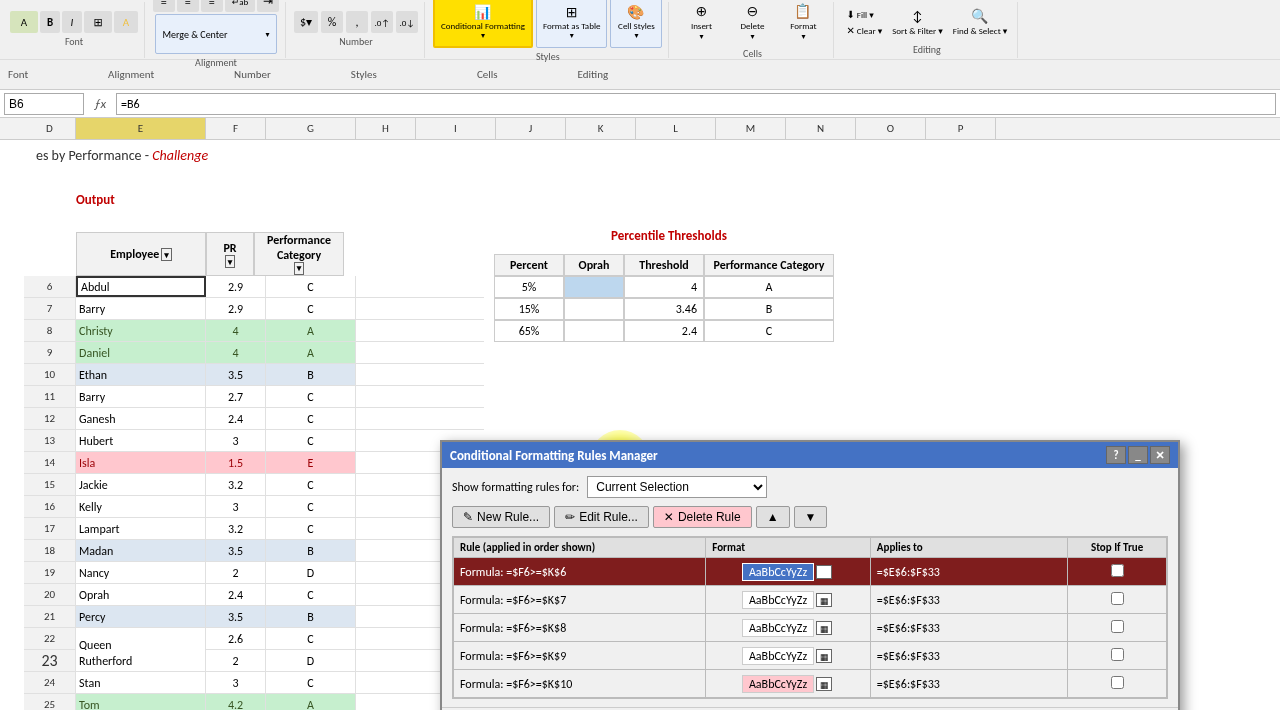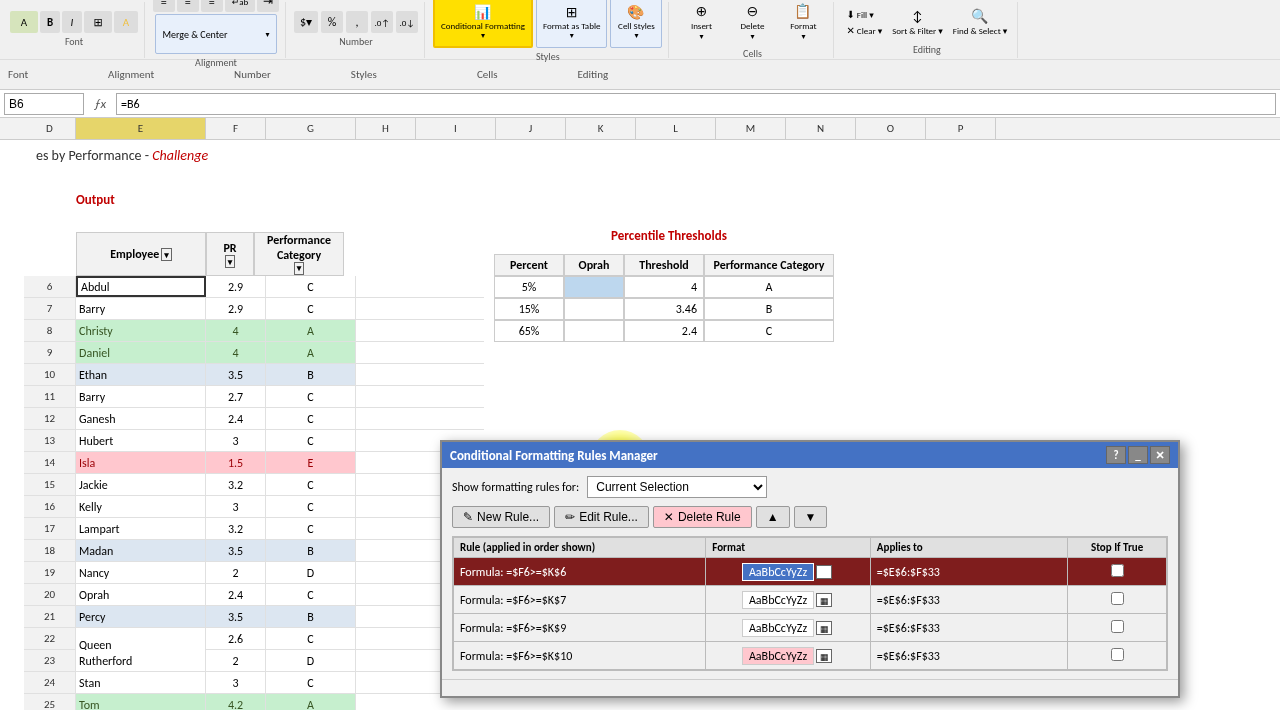--- a/index.html
+++ b/index.html
@@ -353,21 +353,21 @@
             <div style="width: 60px; border-right: 1px solid rgb(224, 224, 224); display: flex; align-items: center; justify-content: center; font-size: 12px; background: rgb(220, 230, 241);">3.5</div>
             <div style="width: 90px; border-right: 1px solid rgb(224, 224, 224); display: flex; align-items: center; justify-content: center; font-size: 12px; background: rgb(220, 230, 241);">B</div>
           </div>
           <div style="display: flex; height: 22px; border-bottom: 1px solid rgb(224, 224, 224);">
             <div style="width: 52px; border-right: 1px solid rgb(224, 224, 224); display: flex; align-items: center; justify-content: center; font-size: 11px; color: rgb(51, 51, 51); background: rgb(242, 242, 242);">22</div>
             <div style="width: 130px; border-right: 1px solid rgb(224, 224, 224); display: flex; align-items: center; padding: 17px 3px; font-size: 12px; background: rgb(255, 255, 255); overflow: hidden;">Queen</div>
             <div style="width: 60px; border-right: 1px solid rgb(224, 224, 224); display: flex; align-items: center; justify-content: center; font-size: 12px; background: rgb(255, 255, 255);">2.6</div>
             <div style="width: 90px; border-right: 1px solid rgb(224, 224, 224); display: flex; align-items: center; justify-content: center; font-size: 12px; background: rgb(255, 255, 255);">C</div>
           </div>
           <div style="display: flex; height: 22px; border-bottom: 1px solid rgb(224, 224, 224);">
-            <div style="width: 52px; border-right: 1px solid rgb(224, 224, 224); display: flex; align-items: center; justify-content: center; font-size: 11px; color: rgb(51, 51, 51); background: rgb(242, 242, 242);">23</div>
+            <div style="width: 52px; border-right: 1px solid rgb(224, 224, 224); display: flex; align-items: center; justify-content: center; font-size: 16px; color: rgb(51, 51, 51); background: rgb(242, 242, 242);">23</div>
             <div style="width: 130px; border-right: 1px solid rgb(224, 224, 224); display: flex; align-items: center; padding: 0px 3px; font-size: 12px; background: rgb(255, 255, 255); overflow: hidden;">Rutherford</div>
             <div style="width: 60px; border-right: 1px solid rgb(224, 224, 224); display: flex; align-items: center; justify-content: center; font-size: 12px; background: rgb(255, 255, 255);">2</div>
             <div style="width: 90px; border-right: 1px solid rgb(224, 224, 224); display: flex; align-items: center; justify-content: center; font-size: 12px; background: rgb(255, 255, 255);">D</div>
           </div>
           <div style="display: flex; height: 22px; border-bottom: 1px solid rgb(224, 224, 224);">
             <div style="width: 52px; border-right: 1px solid rgb(224, 224, 224); display: flex; align-items: center; justify-content: center; font-size: 11px; color: rgb(51, 51, 51); background: rgb(242, 242, 242);">24</div>
             <div style="width: 130px; border-right: 1px solid rgb(224, 224, 224); display: flex; align-items: center; padding: 0px 3px; font-size: 12px; background: rgb(255, 255, 255); overflow: hidden;">Stan</div>
             <div style="width: 60px; border-right: 1px solid rgb(224, 224, 224); display: flex; align-items: center; justify-content: center; font-size: 12px; background: rgb(255, 255, 255);">3</div>
             <div style="width: 90px; border-right: 1px solid rgb(224, 224, 224); display: flex; align-items: center; justify-content: center; font-size: 12px; background: rgb(255, 255, 255);">C</div>
           </div>
@@ -494,20 +494,26 @@
                   <td style="color: rgb(255, 255, 255);">=$E$6:$F$33</td>
                   <td style="text-align: center;"><input type="checkbox" style=""></td>
                 </tr>
                 <tr>
                   <td>Formula: =$F6&gt;=$K$7</td>
                   <td style="text-align: center;"><span class="format-preview" style="background: rgb(255, 255, 255);">AaBbCcYyZz</span><span class="format-btn-icon">▦</span></td>
                   <td>=$E$6:$F$33</td>
                   <td style="text-align: center;"><input type="checkbox" style=""></td>
                 </tr>
                 <tr>
+                  <td>Formula: =$F6&gt;=$K$8</td>
+                  <td style="text-align: center;"><span class="format-preview" style="background: rgb(255, 255, 255);">AaBbCcYyZz</span><span class="format-btn-icon">▦</span></td>
+                  <td>=$E$6:$F$33</td>
+                  <td style="text-align: center;"><input type="checkbox" style=""></td>
+                </tr>
+                <tr>
                   <td>Formula: =$F6&gt;=$K$9</td>
                   <td style="text-align: center;"><span class="format-preview" style="background: rgb(255, 255, 255);">AaBbCcYyZz</span><span class="format-btn-icon">▦</span></td>
                   <td>=$E$6:$F$33</td>
                   <td style="text-align: center;"><input type="checkbox" style=""></td>
                 </tr>
                 <tr>
                   <td>Formula: =$F6&gt;=$K$10</td>
                   <td style="text-align: center;"><span class="format-preview" style="background: rgb(255, 199, 206);">AaBbCcYyZz</span><span class="format-btn-icon">▦</span></td>
                   <td>=$E$6:$F$33</td>
                   <td style="text-align: center;"><input type="checkbox" style=""></td>

